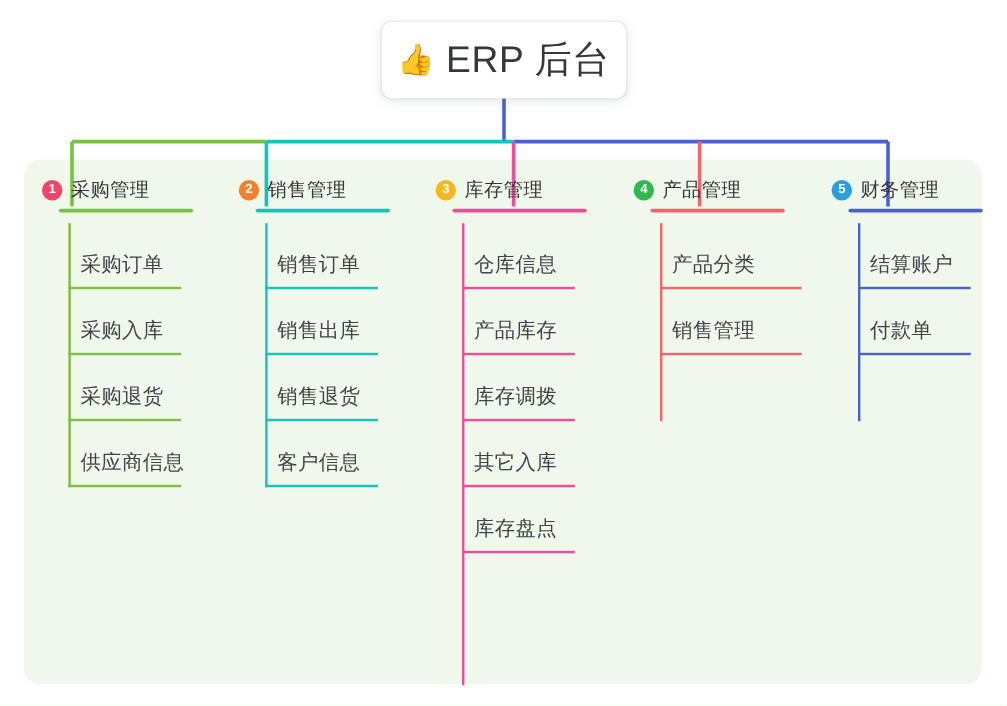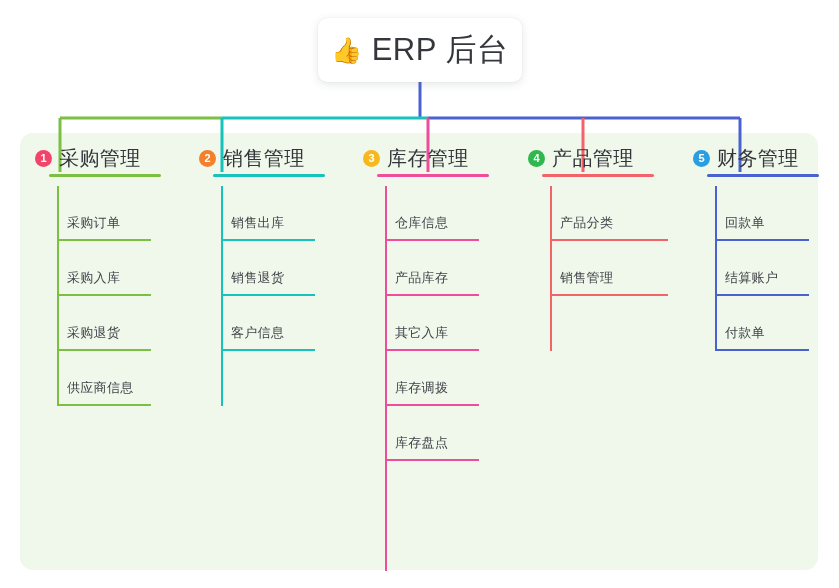--- a/index.html
+++ b/index.html
@@ -47,35 +47,35 @@
   .col-head{
     display:flex;align-items:center;gap:7px;
     height:24px;white-space:nowrap;
   }
   .badge{
     width:17px;height:17px;border-radius:50%;
     display:inline-flex;align-items:center;justify-content:center;
     color:#ffffff;font-size:11px;line-height:1;font-weight:600;
     flex:0 0 auto;
   }
-  .col-title{font-size:20px;color:#33353b;letter-spacing:.4px;}
+  .col-title{font-size:16px;color:#33353b;letter-spacing:.4px;}
   .col-rule{
     position:absolute;left:14px;top:28px;
     height:3px;width:112px;border-radius:2px;
   }
 
   .items{position:absolute;left:22px;top:40px;}
   .item{
     position:relative;
     height:55px;
     width:94px;
   }
   .item-label{
     position:absolute;left:10px;bottom:9px;
-    font-size:13px;color:#41434a;white-space:nowrap;letter-spacing:.3px;
+    font-size:17px;color:#41434a;white-space:nowrap;letter-spacing:.3px;
   }
   .item-rule{
     position:absolute;left:0;bottom:0;
     height:2px;width:94px;
   }
   .item-wide{width:118px;}
   .item-wide .item-rule{width:118px;}
   .spine{
     position:absolute;left:0;top:0;width:2px;
   }
@@ -133,20 +133,24 @@
 
   <div class="col" id="col-1" style="left:199px;">
     <div class="col-head">
       <span class="badge" style="background: rgb(242, 128, 44);">2</span>
       <span class="col-title">销售管理</span>
     </div>
     <div class="col-rule" style="background: rgb(22, 195, 187);"></div>
     <div class="items">
         <div class="spine" style="background: rgb(22, 195, 187); height: 220px;"></div>
         <div class="item">
+          <span class="item-label">销售订单</span>
+          <div class="item-rule" style="background: rgb(22, 195, 187);"></div>
+        </div>
+        <div class="item">
           <span class="item-label">销售出库</span>
           <div class="item-rule" style="background: rgb(22, 195, 187);"></div>
         </div>
         <div class="item">
           <span class="item-label">销售退货</span>
           <div class="item-rule" style="background: rgb(22, 195, 187);"></div>
         </div>
         <div class="item">
           <span class="item-label">客户信息</span>
           <div class="item-rule" style="background: rgb(22, 195, 187);"></div>
@@ -164,25 +168,25 @@
         <div class="spine" style="background: rgb(239, 77, 155); height: 385px;"></div>
         <div class="item">
           <span class="item-label">仓库信息</span>
           <div class="item-rule" style="background: rgb(239, 77, 155);"></div>
         </div>
         <div class="item">
           <span class="item-label">产品库存</span>
           <div class="item-rule" style="background: rgb(239, 77, 155);"></div>
         </div>
         <div class="item">
+          <span class="item-label">库存调拨</span>
+          <div class="item-rule" style="background: rgb(239, 77, 155);"></div>
+        </div>
+        <div class="item">
           <span class="item-label">其它入库</span>
-          <div class="item-rule" style="background: rgb(239, 77, 155);"></div>
-        </div>
-        <div class="item">
-          <span class="item-label">库存调拨</span>
           <div class="item-rule" style="background: rgb(239, 77, 155);"></div>
         </div>
         <div class="item">
           <span class="item-label">库存盘点</span>
           <div class="item-rule" style="background: rgb(239, 77, 155);"></div>
         </div>
       </div>
   </div>
 
   <div class="col" id="col-3" style="left:528px;">
@@ -206,24 +210,20 @@
 
   <div class="col" id="col-4" style="left:693px;">
     <div class="col-head">
       <span class="badge" style="background: rgb(42, 159, 224);">5</span>
       <span class="col-title">财务管理</span>
     </div>
     <div class="col-rule" style="background: rgb(74, 98, 208);"></div>
     <div class="items">
         <div class="spine" style="background: rgb(74, 98, 208); height: 165px;"></div>
         <div class="item">
-          <span class="item-label">回款单</span>
-          <div class="item-rule" style="background: rgb(74, 98, 208);"></div>
-        </div>
-        <div class="item">
           <span class="item-label">结算账户</span>
           <div class="item-rule" style="background: rgb(74, 98, 208);"></div>
         </div>
         <div class="item">
           <span class="item-label">付款单</span>
           <div class="item-rule" style="background: rgb(74, 98, 208);"></div>
         </div>
       </div>
   </div>
 

